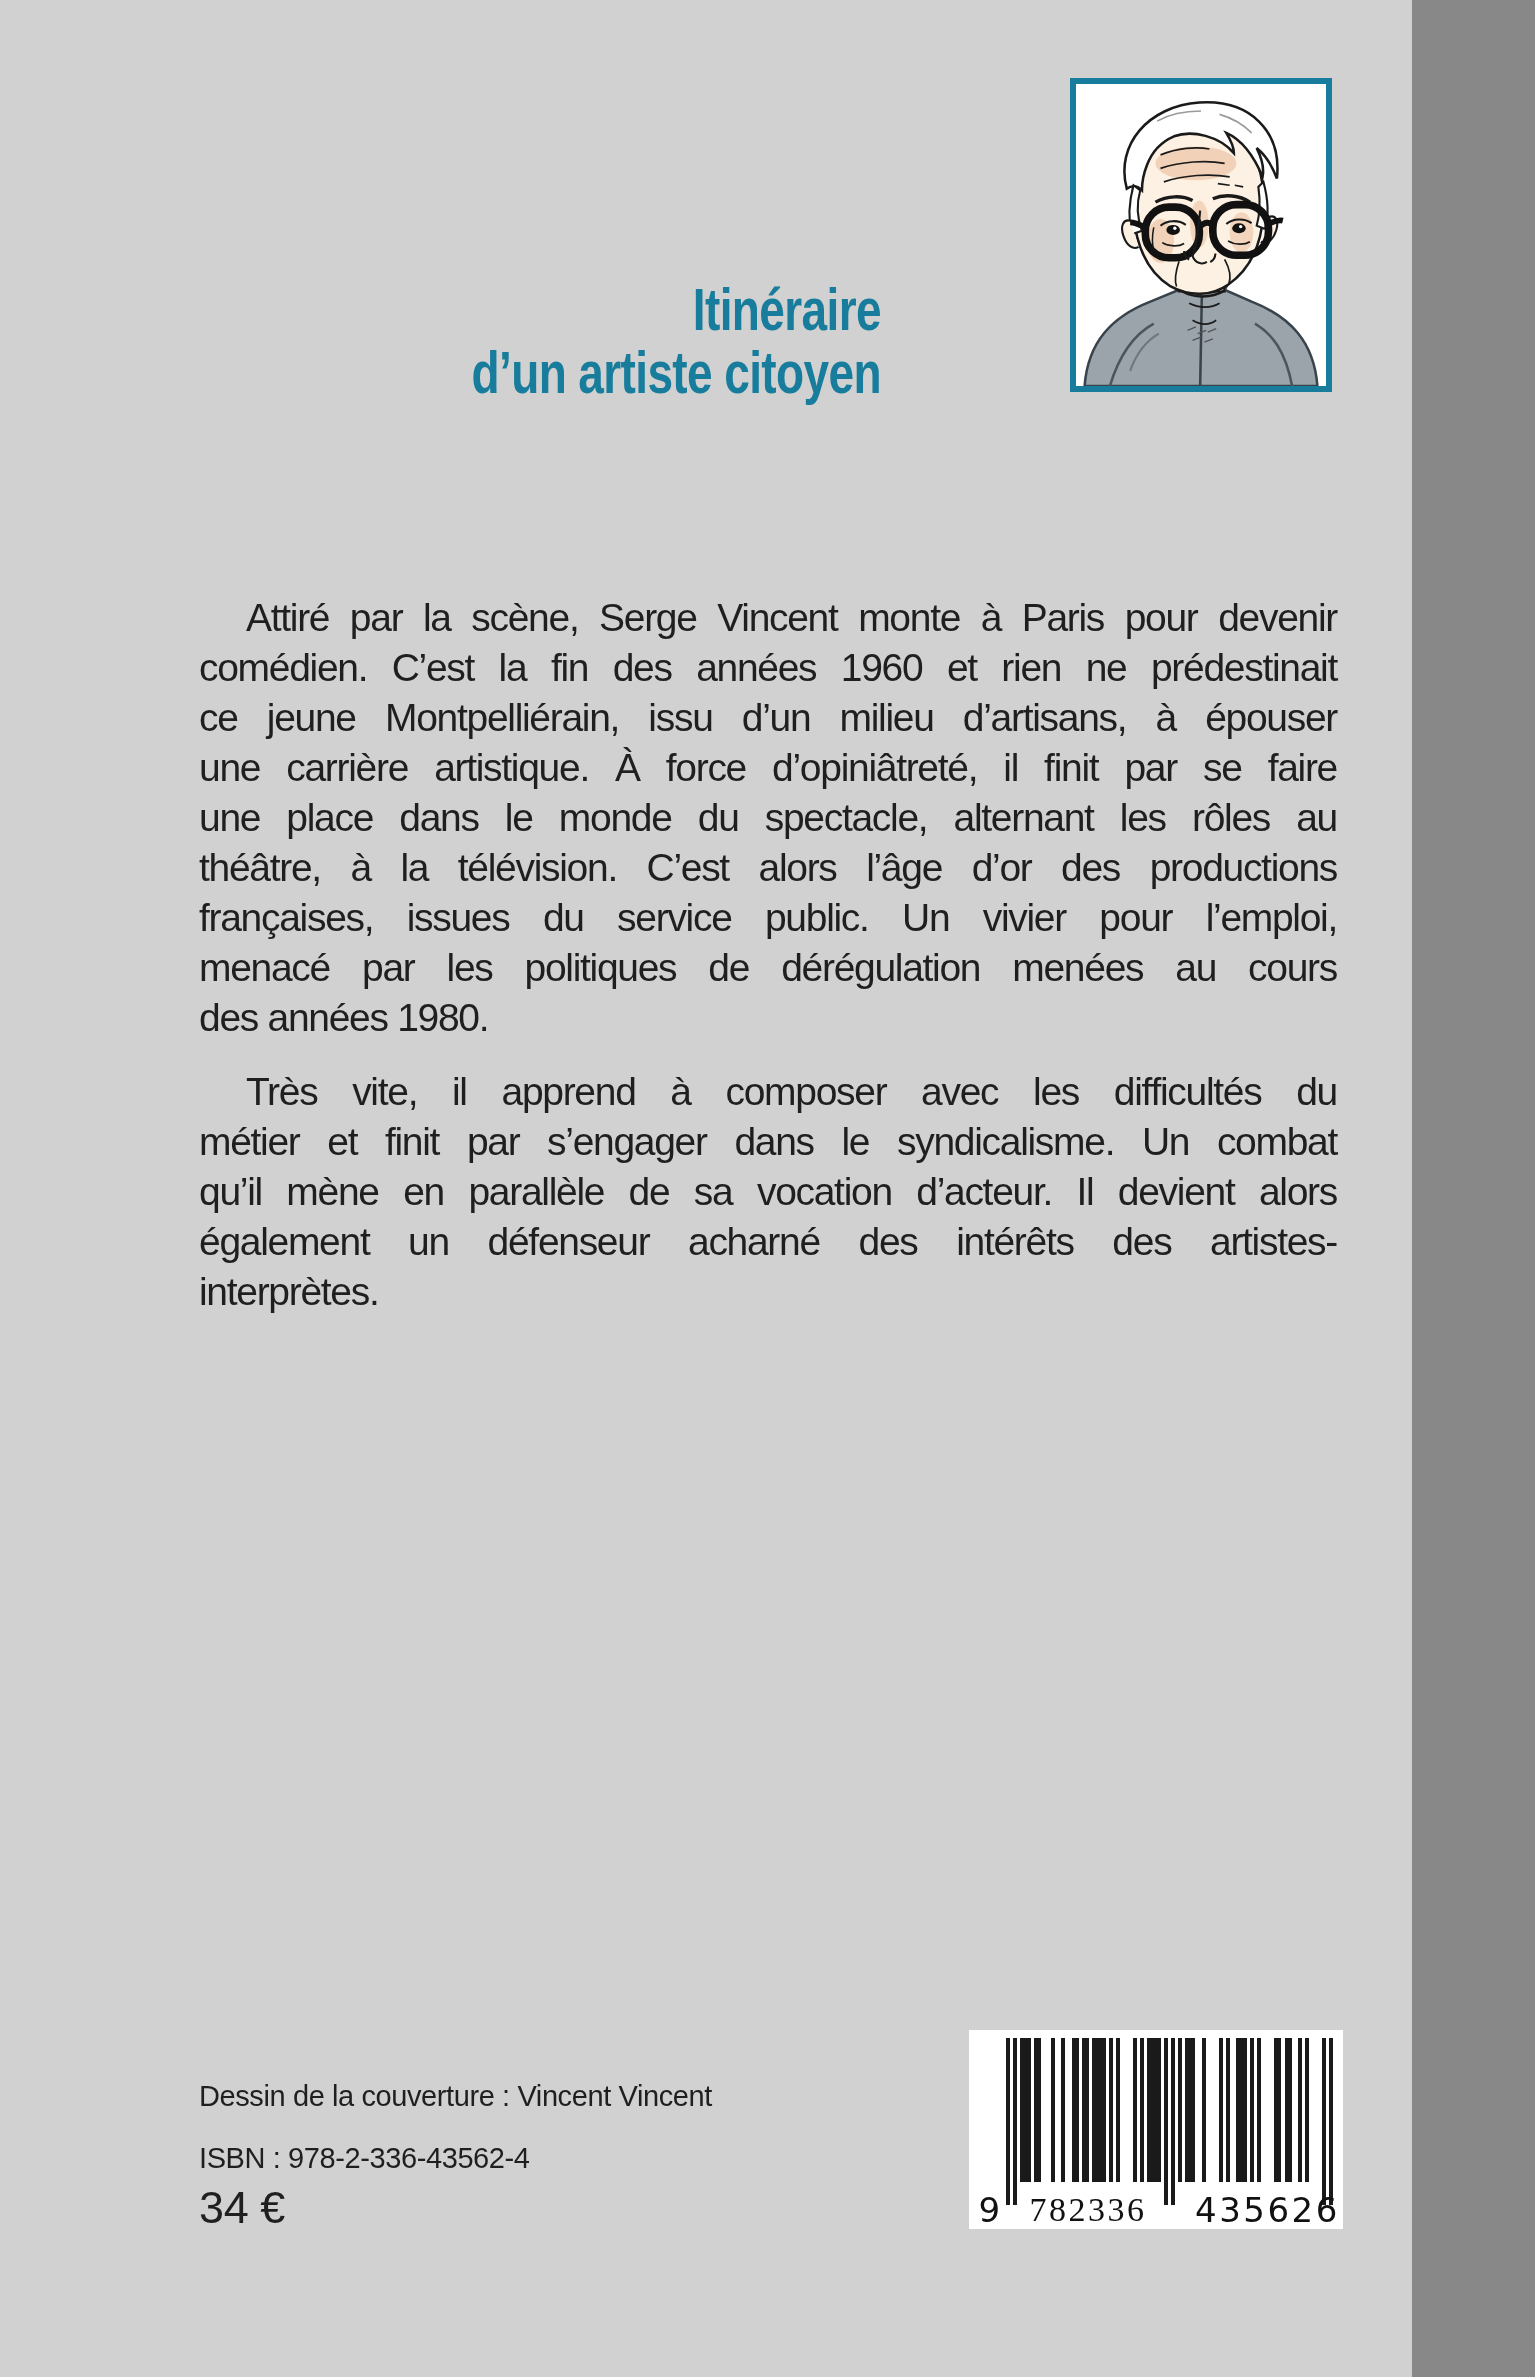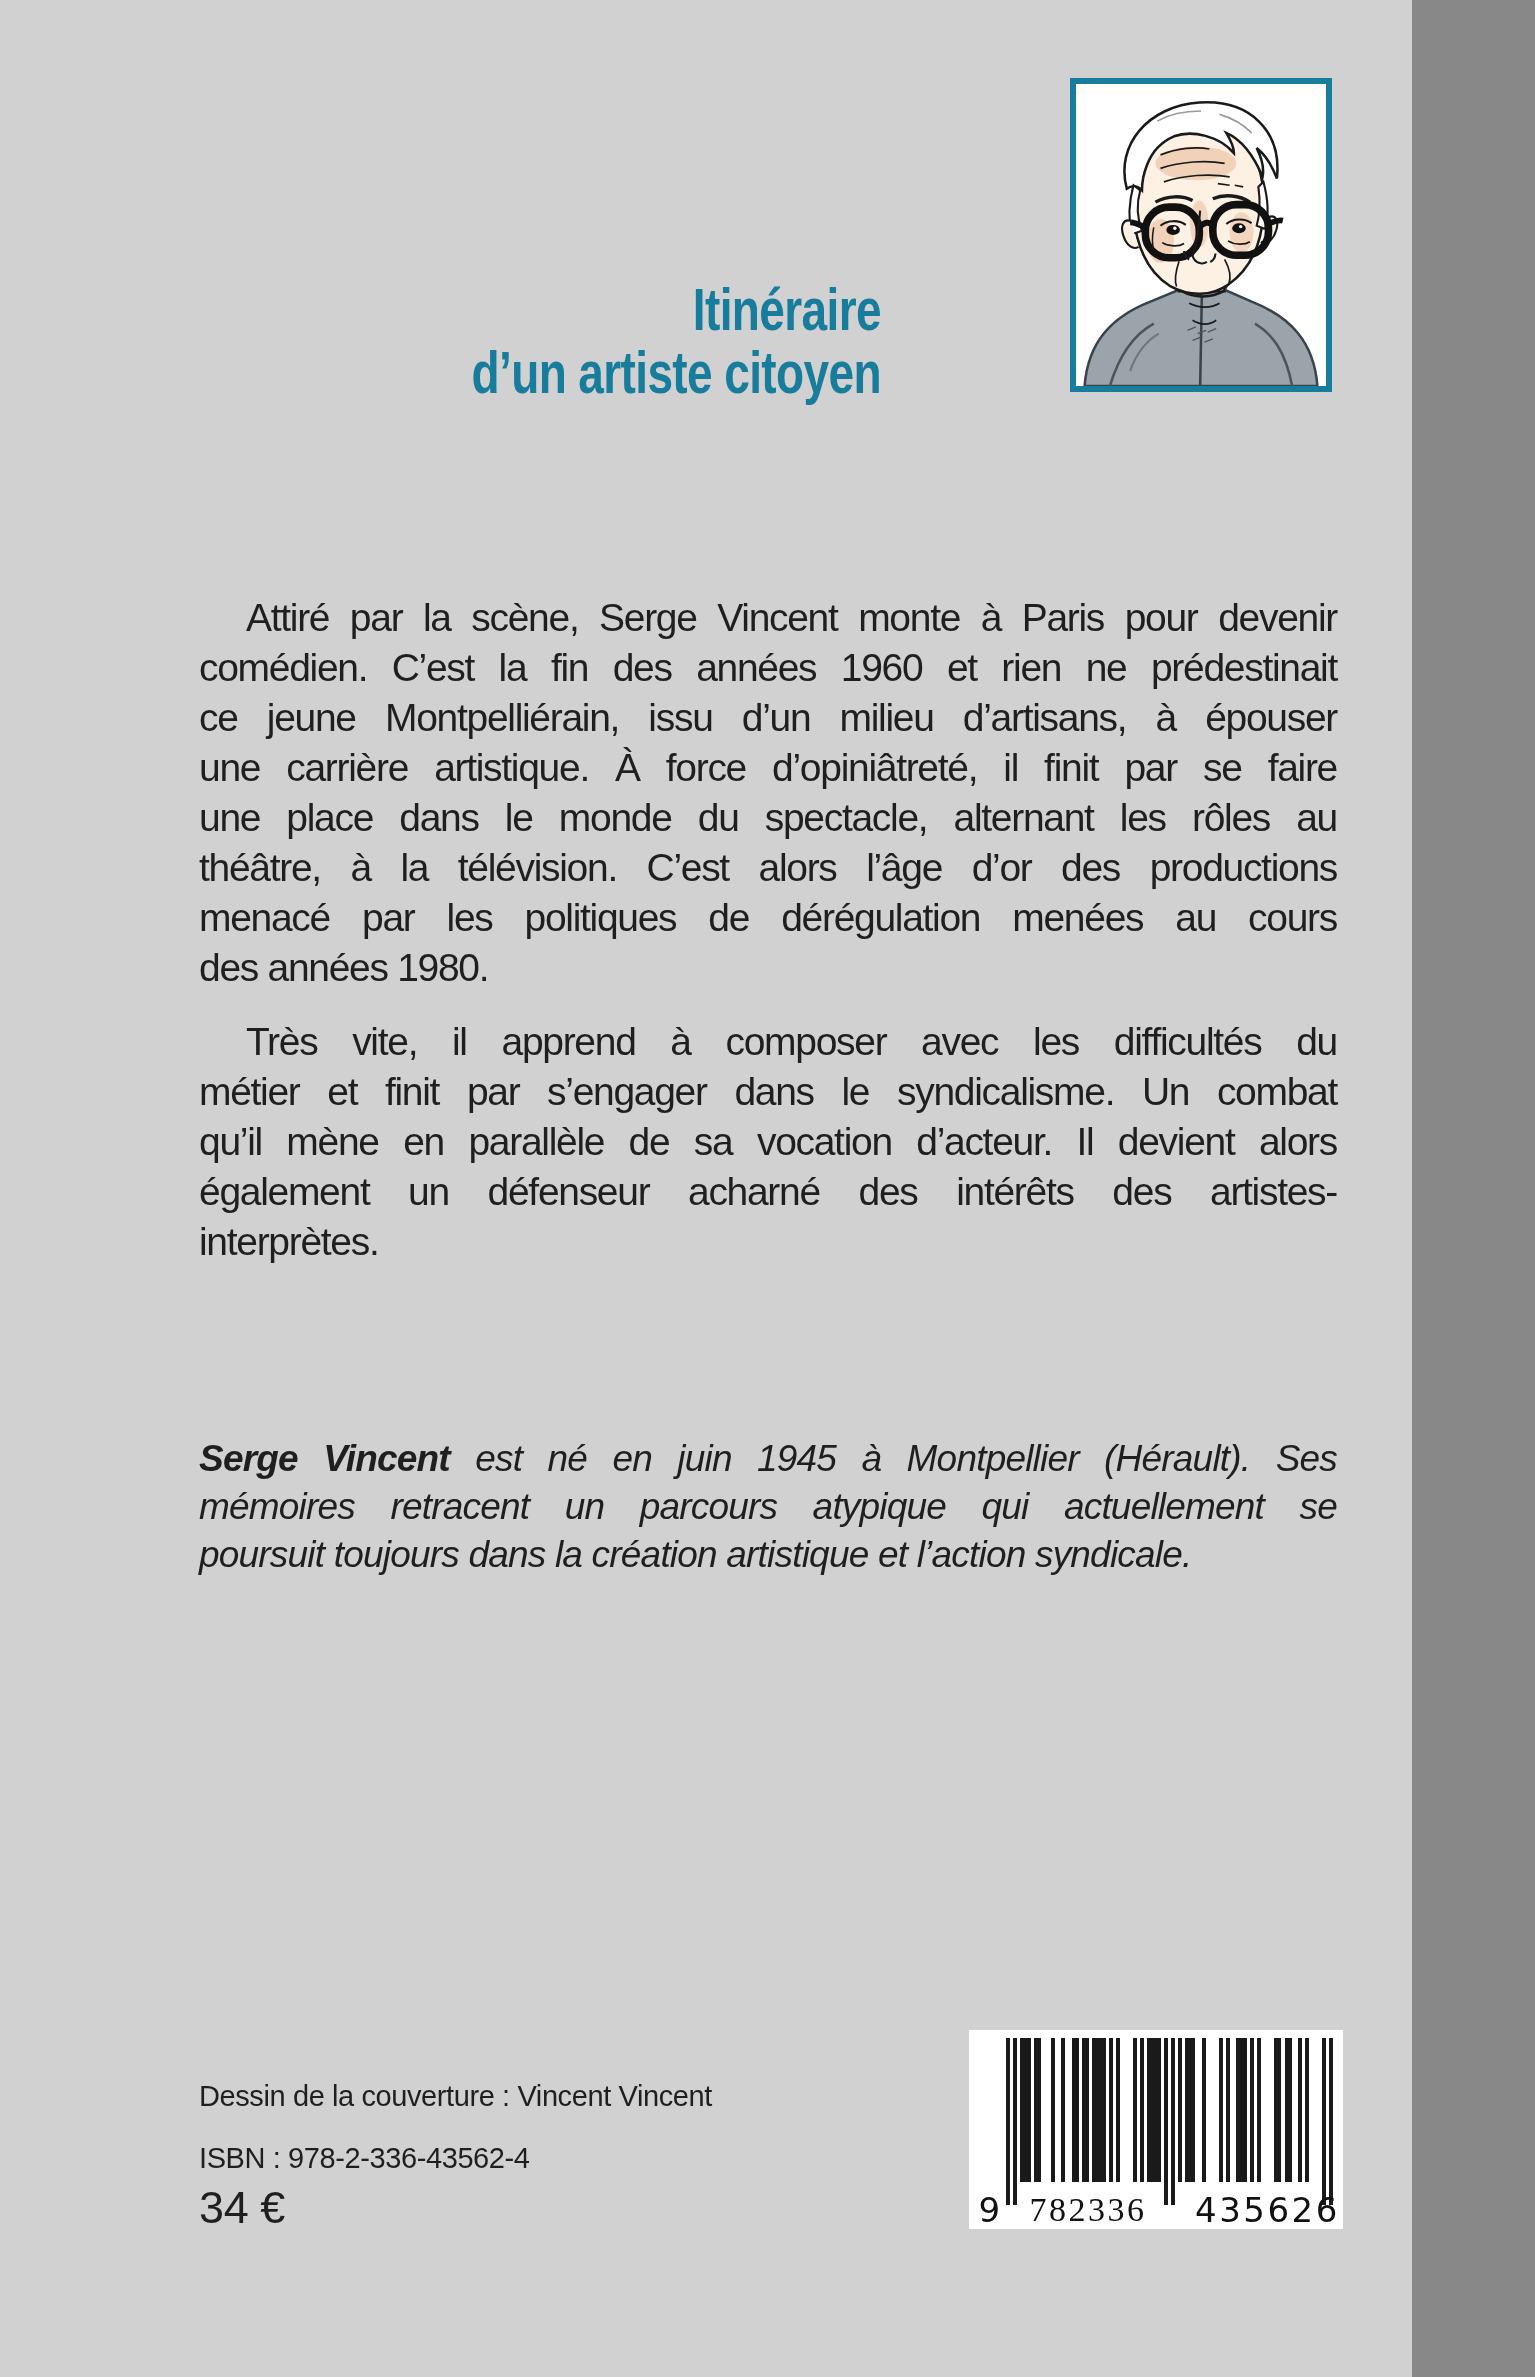--- a/index.html
+++ b/index.html
@@ -149,34 +149,30 @@
     </svg>
   </div>
 
   <div class="synopsis" id="synopsis">
       <div class="line j indent">Attiré par la scène, Serge Vincent monte à Paris pour devenir</div>
       <div class="line j">comédien. C’est la fin des années 1960 et rien ne prédestinait</div>
       <div class="line j">ce jeune Montpelliérain, issu d’un milieu d’artisans, à épouser</div>
       <div class="line j">une carrière artistique. À force d’opiniâtreté, il finit par se faire</div>
       <div class="line j">une place dans le monde du spectacle, alternant les rôles au</div>
       <div class="line j">théâtre, à la télévision. C’est alors l’âge d’or des productions</div>
+      <div class="line j">françaises, issues du service public. Un vivier pour l’emploi,</div>
       <div class="line j">menacé par les politiques de dérégulation menées au cours</div>
       <div class="line">des années 1980.</div>
       <div class="line j indent">Très vite, il apprend à composer avec les difficultés du</div>
       <div class="line j">métier et finit par s’engager dans le syndicalisme. Un combat</div>
       <div class="line j">qu’il mène en parallèle de sa vocation d’acteur. Il devient alors</div>
       <div class="line j">également un défenseur acharné des intérêts des artistes-</div>
       <div class="line">interprètes.</div>
     </div>
 
-  <div class="bio" id="bio">
-      <div class="line j"><b>Serge Vincent</b> est né en juin 1945 à Montpellier (Hérault). Ses</div>
-      <div class="line j">mémoires retracent un parcours atypique qui actuellement se</div>
-      <div class="line">poursuit toujours dans la création artistique et l’action syndicale.</div>
-    </div>
 
   <div class="credit">Dessin de la couverture : Vincent Vincent</div>
   <div class="isbn">ISBN : 978-2-336-43562-4</div>
   <div class="price">34 €</div>
 
   <div class="barcode">
     <svg class="bc-svg" id="bc-svg" width="327" height="174" shape-rendering="crispEdges" viewBox="0 0 390 208">
         <rect x="0.00" y="0" width="4.36" height="200" fill="#1a1a1a"></rect>
         <rect x="8.21" y="0" width="4.36" height="200" fill="#1a1a1a"></rect>
         <rect x="16.42" y="0" width="4.36" height="172" fill="#1a1a1a"></rect>

